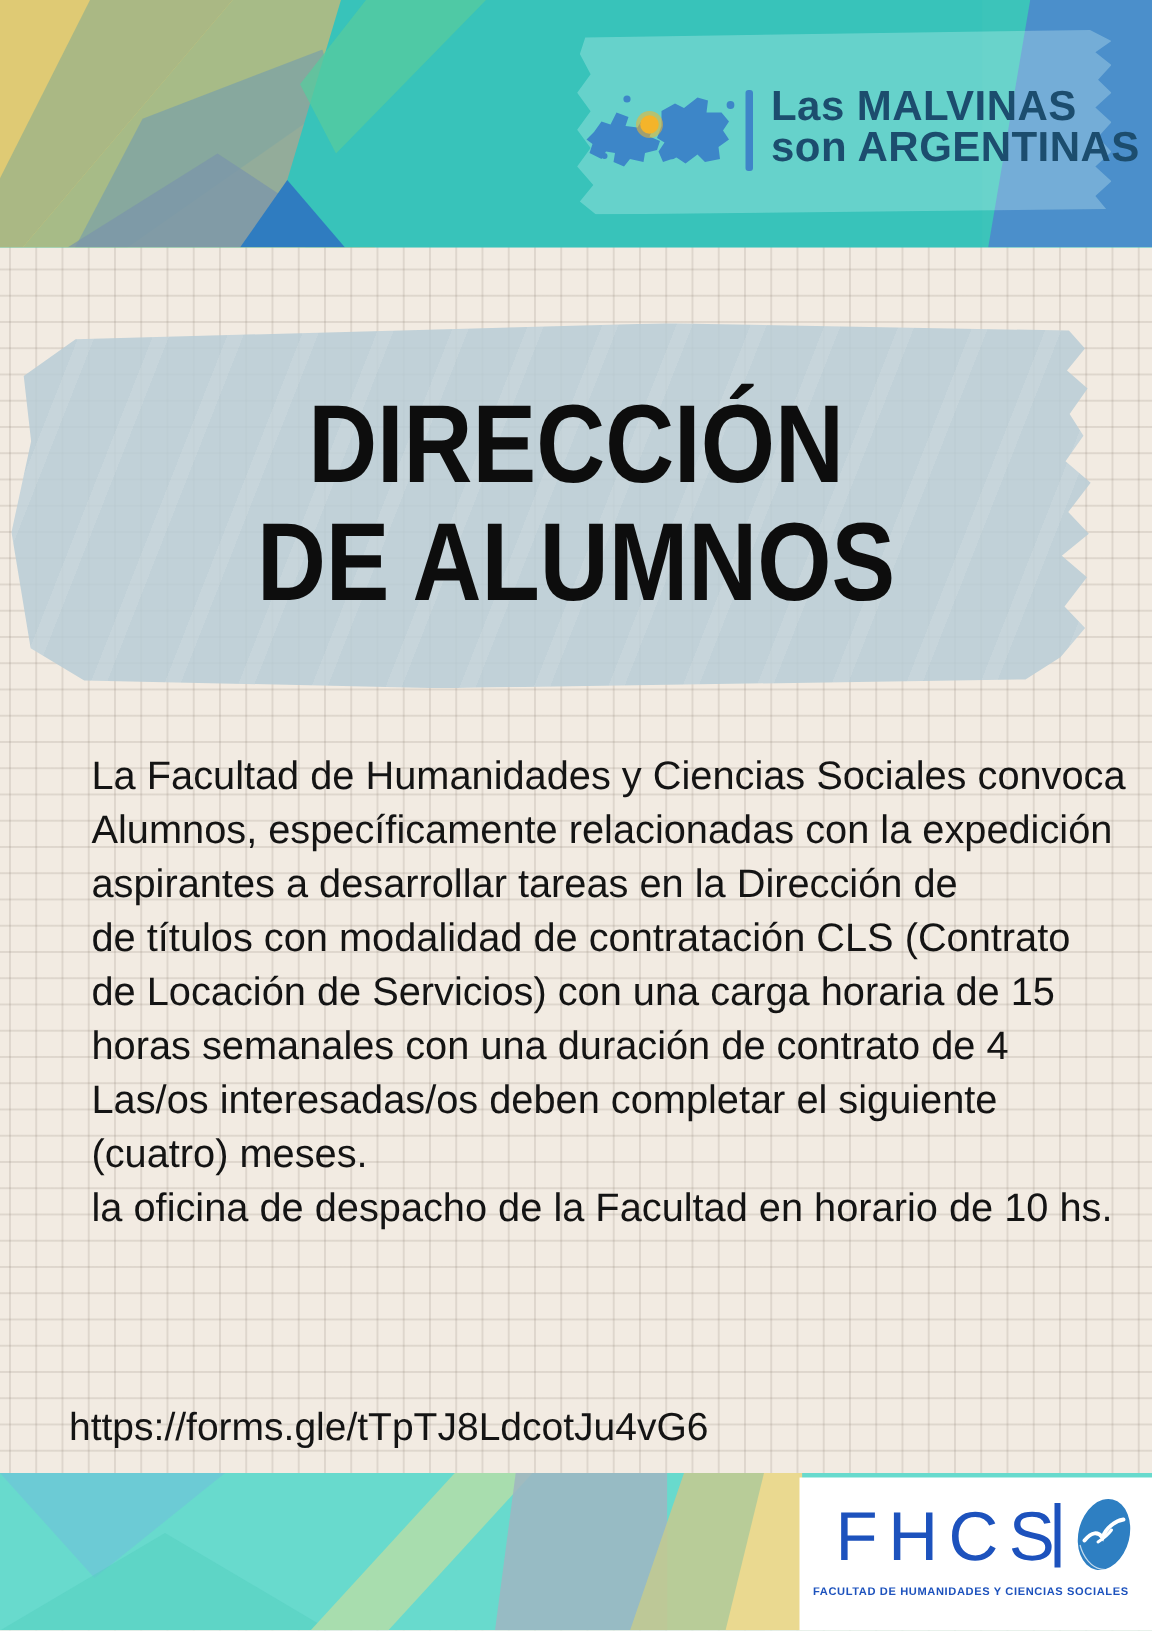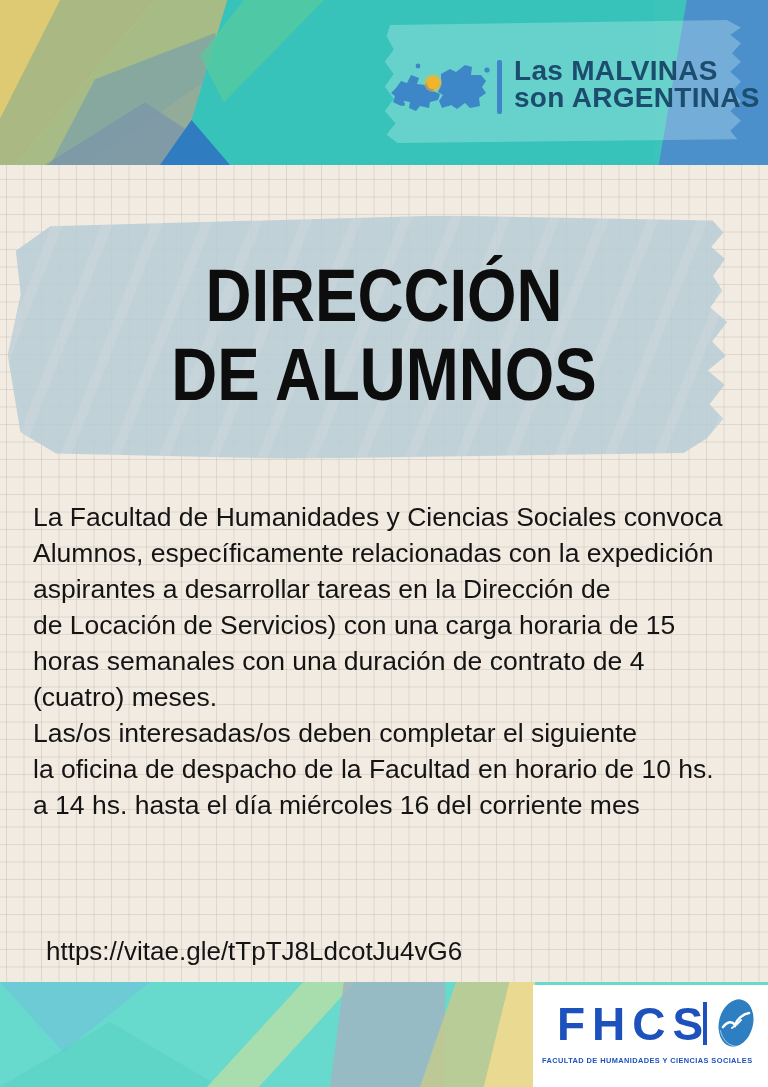--- a/index.html
+++ b/index.html
@@ -39,39 +39,39 @@
   
   .tape{left:6px;top:216px;width:756px;height:242px;background:#b9cdd6;opacity:.85;transform:rotate(-.5deg);
     clip-path:polygon(1.4% 13%,6% 3%,58% 0,93.6% 3%,95% 8%,93.4% 14%,95.2% 19%,93.6% 26%,94.8% 32%,93.2% 39%,95.4% 45%,93.4% 53%,95.2% 59%,92.8% 65%,95% 71%,93% 79%,94.8% 85%,92.6% 93%,89.5% 99%,38% 100%,6.5% 97%,1.8% 88%,.2% 56%,2% 31%);}
   .tape::after{content:"";position:absolute;inset:0;
     background:repeating-linear-gradient(112deg, rgba(255,255,255,.10) 0 10px, transparent 10px 46px);}
   .poster-title{left:0;top:256px;width:768px;text-align:center;color:#0d0d0d;
     font-size:74px;line-height:79px;font-weight:800;letter-spacing:0;transform:scaleX(.86);}
 
   
   .body-text{left:33px;top:499px;width:710px;color:#141414;font-size:26.5px;line-height:36px;}
-  .body-line{white-space:nowrap;}
+  .body-line{white-space:nowrap;margin-left:28px;}
   .form-url{left:46px;top:936px;color:#141414;font-size:26px;white-space:nowrap;cursor:pointer;}
 
   
   .bottom-banner{left:0;top:982px;width:768px;height:105px;background:#68dacd;overflow:hidden;}
   .bb-bluetri{left:0;top:0;width:150px;height:70px;background:#6fc2da;opacity:.6;
     clip-path:polygon(0 0,100% 0,42% 100%);}
   .bb-tealdark{left:0;top:40px;width:220px;height:65px;background:#54cfc0;opacity:.5;
     clip-path:polygon(50% 0,100% 100%,0 100%);}
   .bb-green{left:170px;top:0;width:185px;height:105px;background:#a8ddae;
     clip-path:polygon(72% 0,100% 0,48% 100%,20% 100%);}
   .bb-bluegray{left:330px;top:0;width:115px;height:105px;background:#a0b5c2;opacity:.85;
     clip-path:polygon(12% 0,100% 0,100% 100%,0 100%);}
   .bb-yellowgreen{left:420px;top:0;width:90px;height:105px;background:#c1ca92;opacity:.9;
     clip-path:polygon(40% 0,100% 0,100% 100%,0 100%);}
   .bb-paleyellow{left:478px;top:0;width:57px;height:105px;background:#ead990;
     clip-path:polygon(55% 0,100% 0,100% 100%,10% 100%);}
   .logo-box{left:533px;top:985px;width:235px;height:102px;background:#ffffff;}
-  .fhcs-acronym{position:absolute;left:24px;top:12px;font-size:46px;font-weight:700;letter-spacing:7px;color:#1d52bd;}
+  .fhcs-acronym{position:absolute;left:24px;top:12px;font-size:46px;font-weight:400;letter-spacing:7px;color:#1d52bd;}
   .logo-divider{position:absolute;left:170px;top:17px;width:4px;height:43px;background:#1d52bd;}
   .albatross{position:absolute;left:182px;top:12px;width:42px;height:52px;}
   .fhcs-caption{position:absolute;left:9px;top:71px;width:226px;font-size:7.4px;font-weight:700;
     letter-spacing:.42px;color:#1d52bd;white-space:nowrap;}
 </style>
 </head>
 <body>
 
 <div class="page">
 
@@ -108,29 +108,29 @@
   <div class="abs tape"></div>
   <div class="abs poster-title">
     <div>DIRECCIÓN</div>
     <div>DE ALUMNOS</div>
   </div>
 
   <div class="abs body-text">
       <div class="body-line">La Facultad de Humanidades y Ciencias Sociales convoca</div>
       <div class="body-line">Alumnos, específicamente relacionadas con la expedición</div>
       <div class="body-line">aspirantes a desarrollar tareas en la Dirección de</div>
+      <div class="body-line">de títulos con modalidad de contratación CLS (Contrato</div>
       <div class="body-line">de Locación de Servicios) con una carga horaria de 15</div>
       <div class="body-line">horas semanales con una duración de contrato de 4</div>
+      <div class="body-line">Las/os interesadas/os deben completar el siguiente</div>
       <div class="body-line">(cuatro) meses.</div>
-      <div class="body-line">Las/os interesadas/os deben completar el siguiente</div>
       <div class="body-line">la oficina de despacho de la Facultad en horario de 10 hs.</div>
-      <div class="body-line">a 14 hs. hasta el día miércoles 16 del corriente mes</div>
     </div>
 
-  <div class="abs form-url">https://vitae.gle/tTpTJ8LdcotJu4vG6</div>
+  <div class="abs form-url">https://forms.gle/tTpTJ8LdcotJu4vG6</div>
 
   <div class="abs bottom-banner">
     <div class="abs bb-bluetri"></div>
     <div class="abs bb-tealdark"></div>
     <div class="abs bb-green"></div>
     <div class="abs bb-bluegray"></div>
     <div class="abs bb-yellowgreen"></div>
     <div class="abs bb-paleyellow"></div>
   </div>
 

